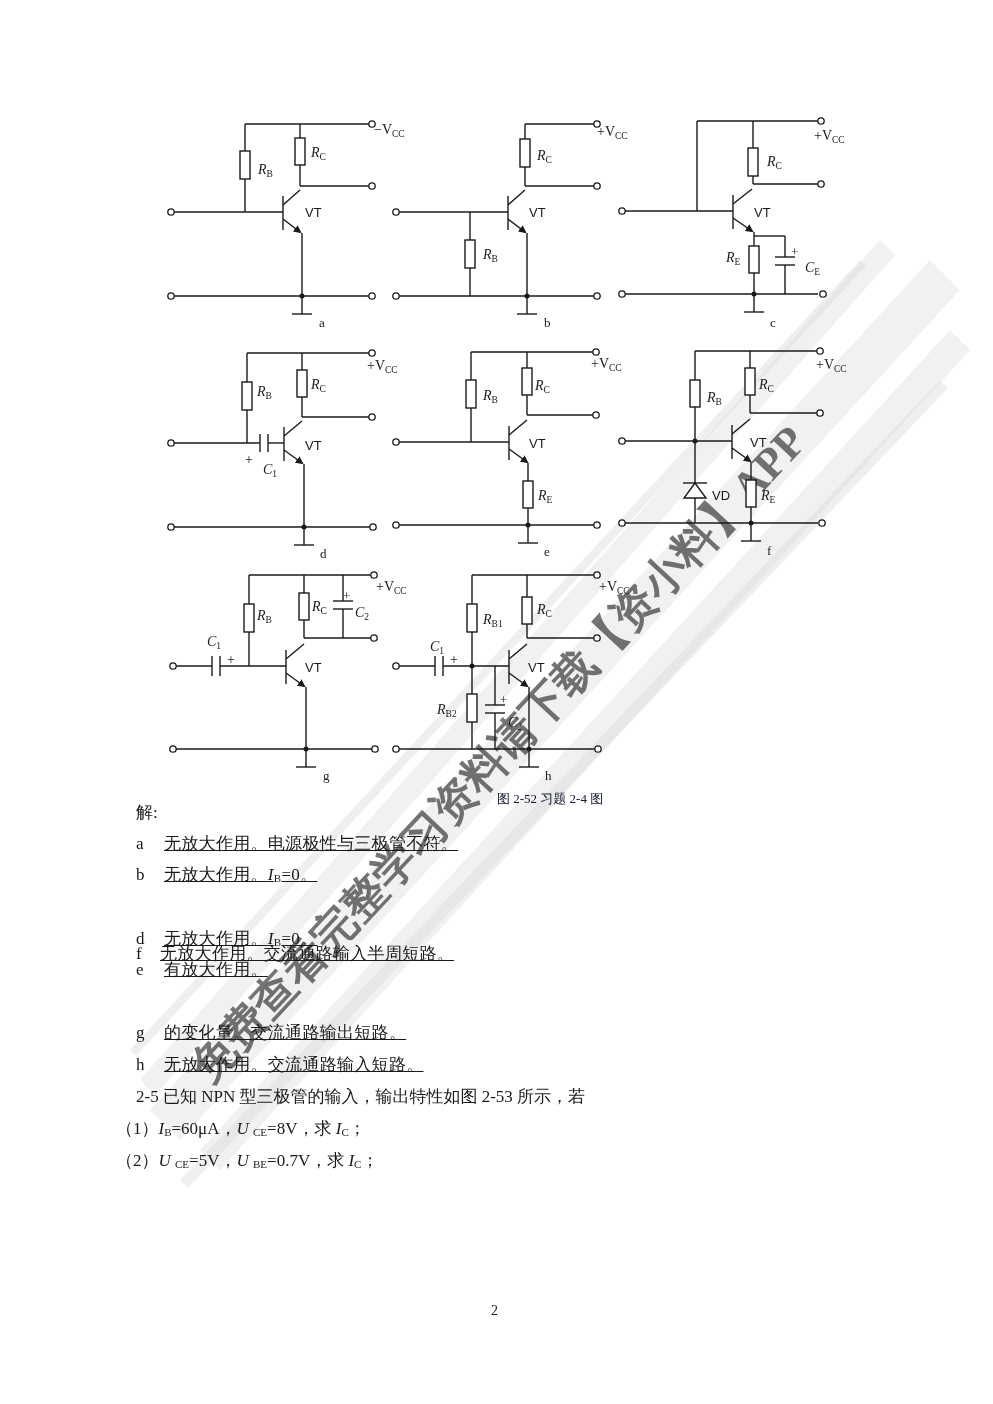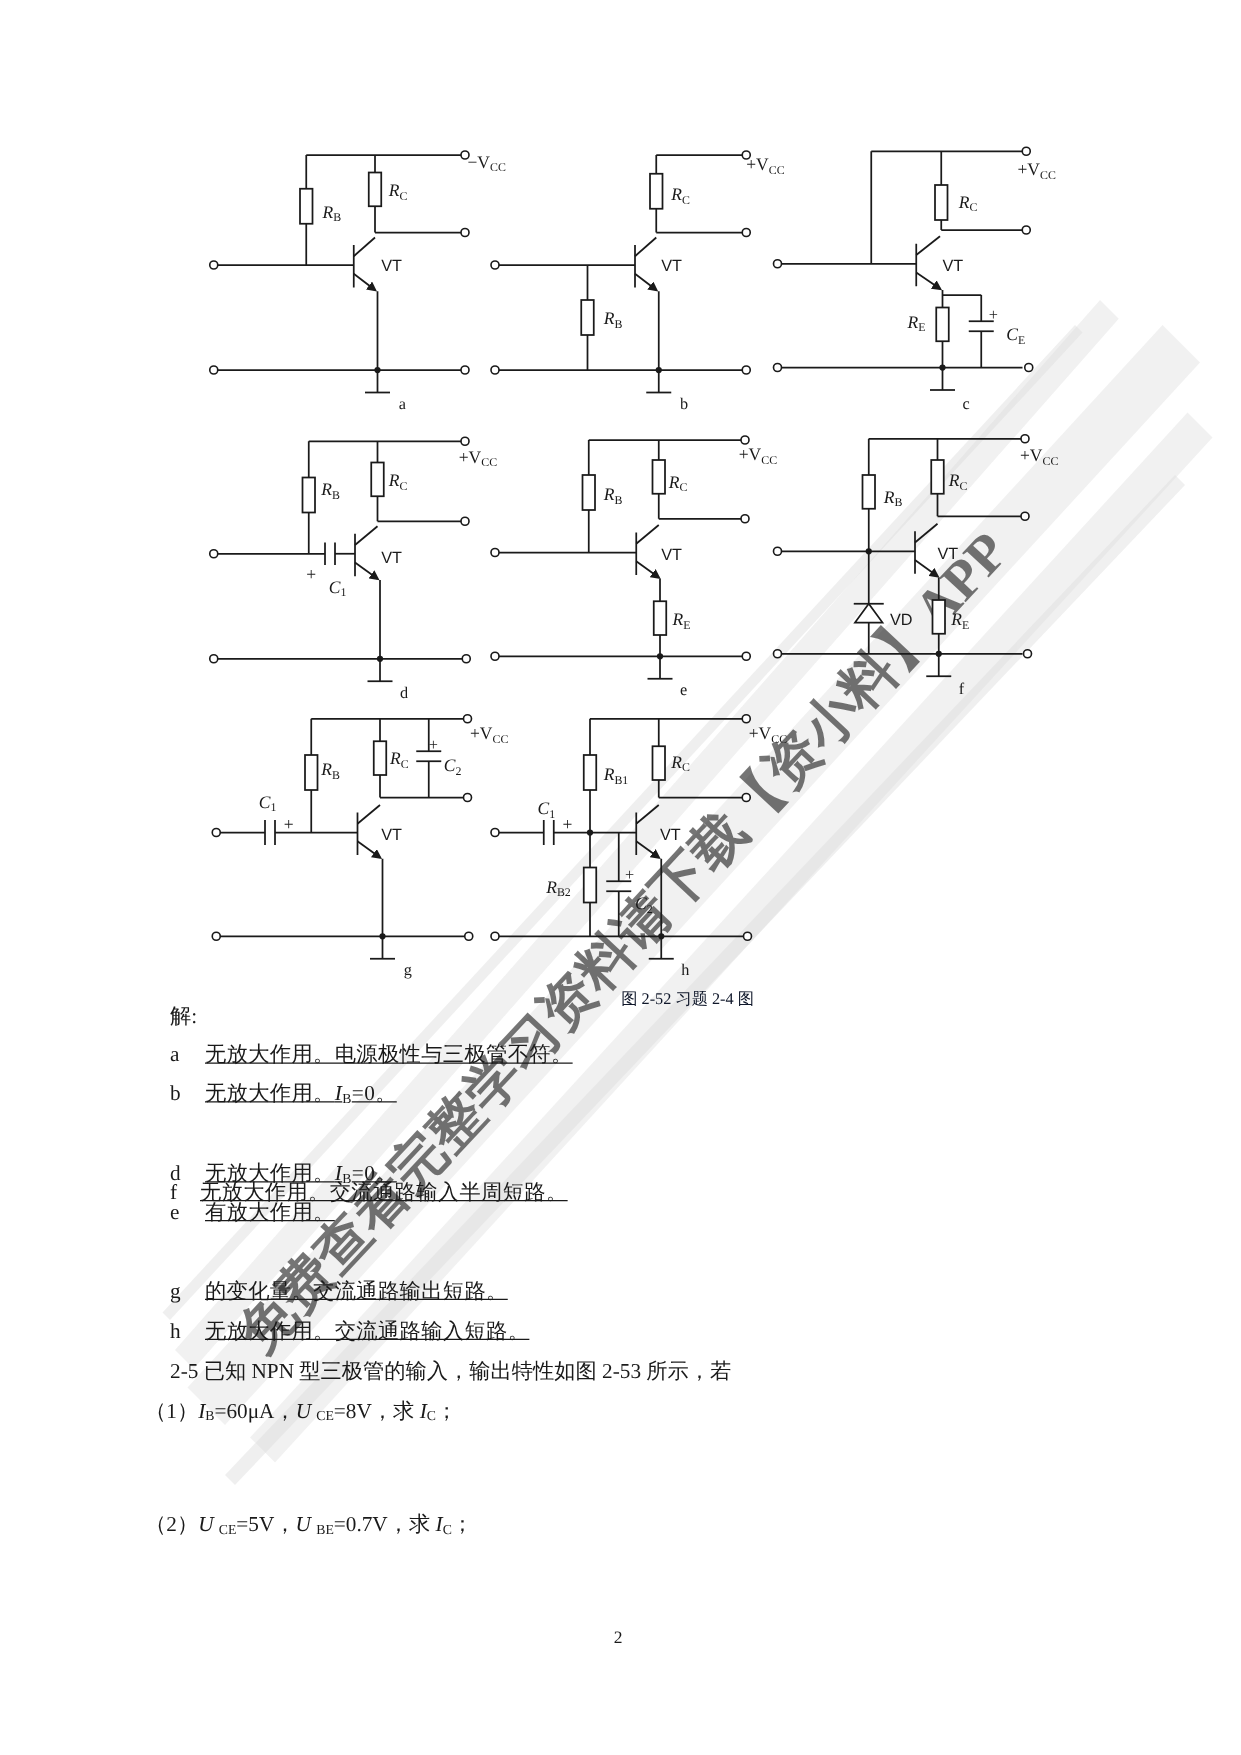--- a/index.html
+++ b/index.html
@@ -350,19 +350,19 @@
 <div class="line" style="top:1053px">
   <span class="key">h</span><span>无放大作用。交流通路输入短路。</span>
 </div>
 
 <div class="q" style="top:1085px">
   <span>2-5</span> <span>已知 NPN 型三极管的输入，输出特性如图 2-53 所示，若</span>
 </div>
 <div class="sq" style="top:1117px">
   <span>（1）</span><span class="it">I</span><span class="sb">B</span><span>=60μA，</span><span class="it">U</span> <span class="sb">CE</span><span>=8V，求 </span><span class="it">I</span><span class="sb">C</span><span>；</span>
 </div>
-<div class="sq" style="top:1208px">
+<div class="sq" style="top:1149px">
   <span>（2）</span><span class="it">U</span> <span class="sb">CE</span><span>=5V，</span><span class="it">U</span> <span class="sb">BE</span><span>=0.7V，求 </span><span class="it">I</span><span class="sb">C</span><span>；</span>
 </div>
 
 <div class="pnum">2</div>
 
 </div>
 
 </body></html>

